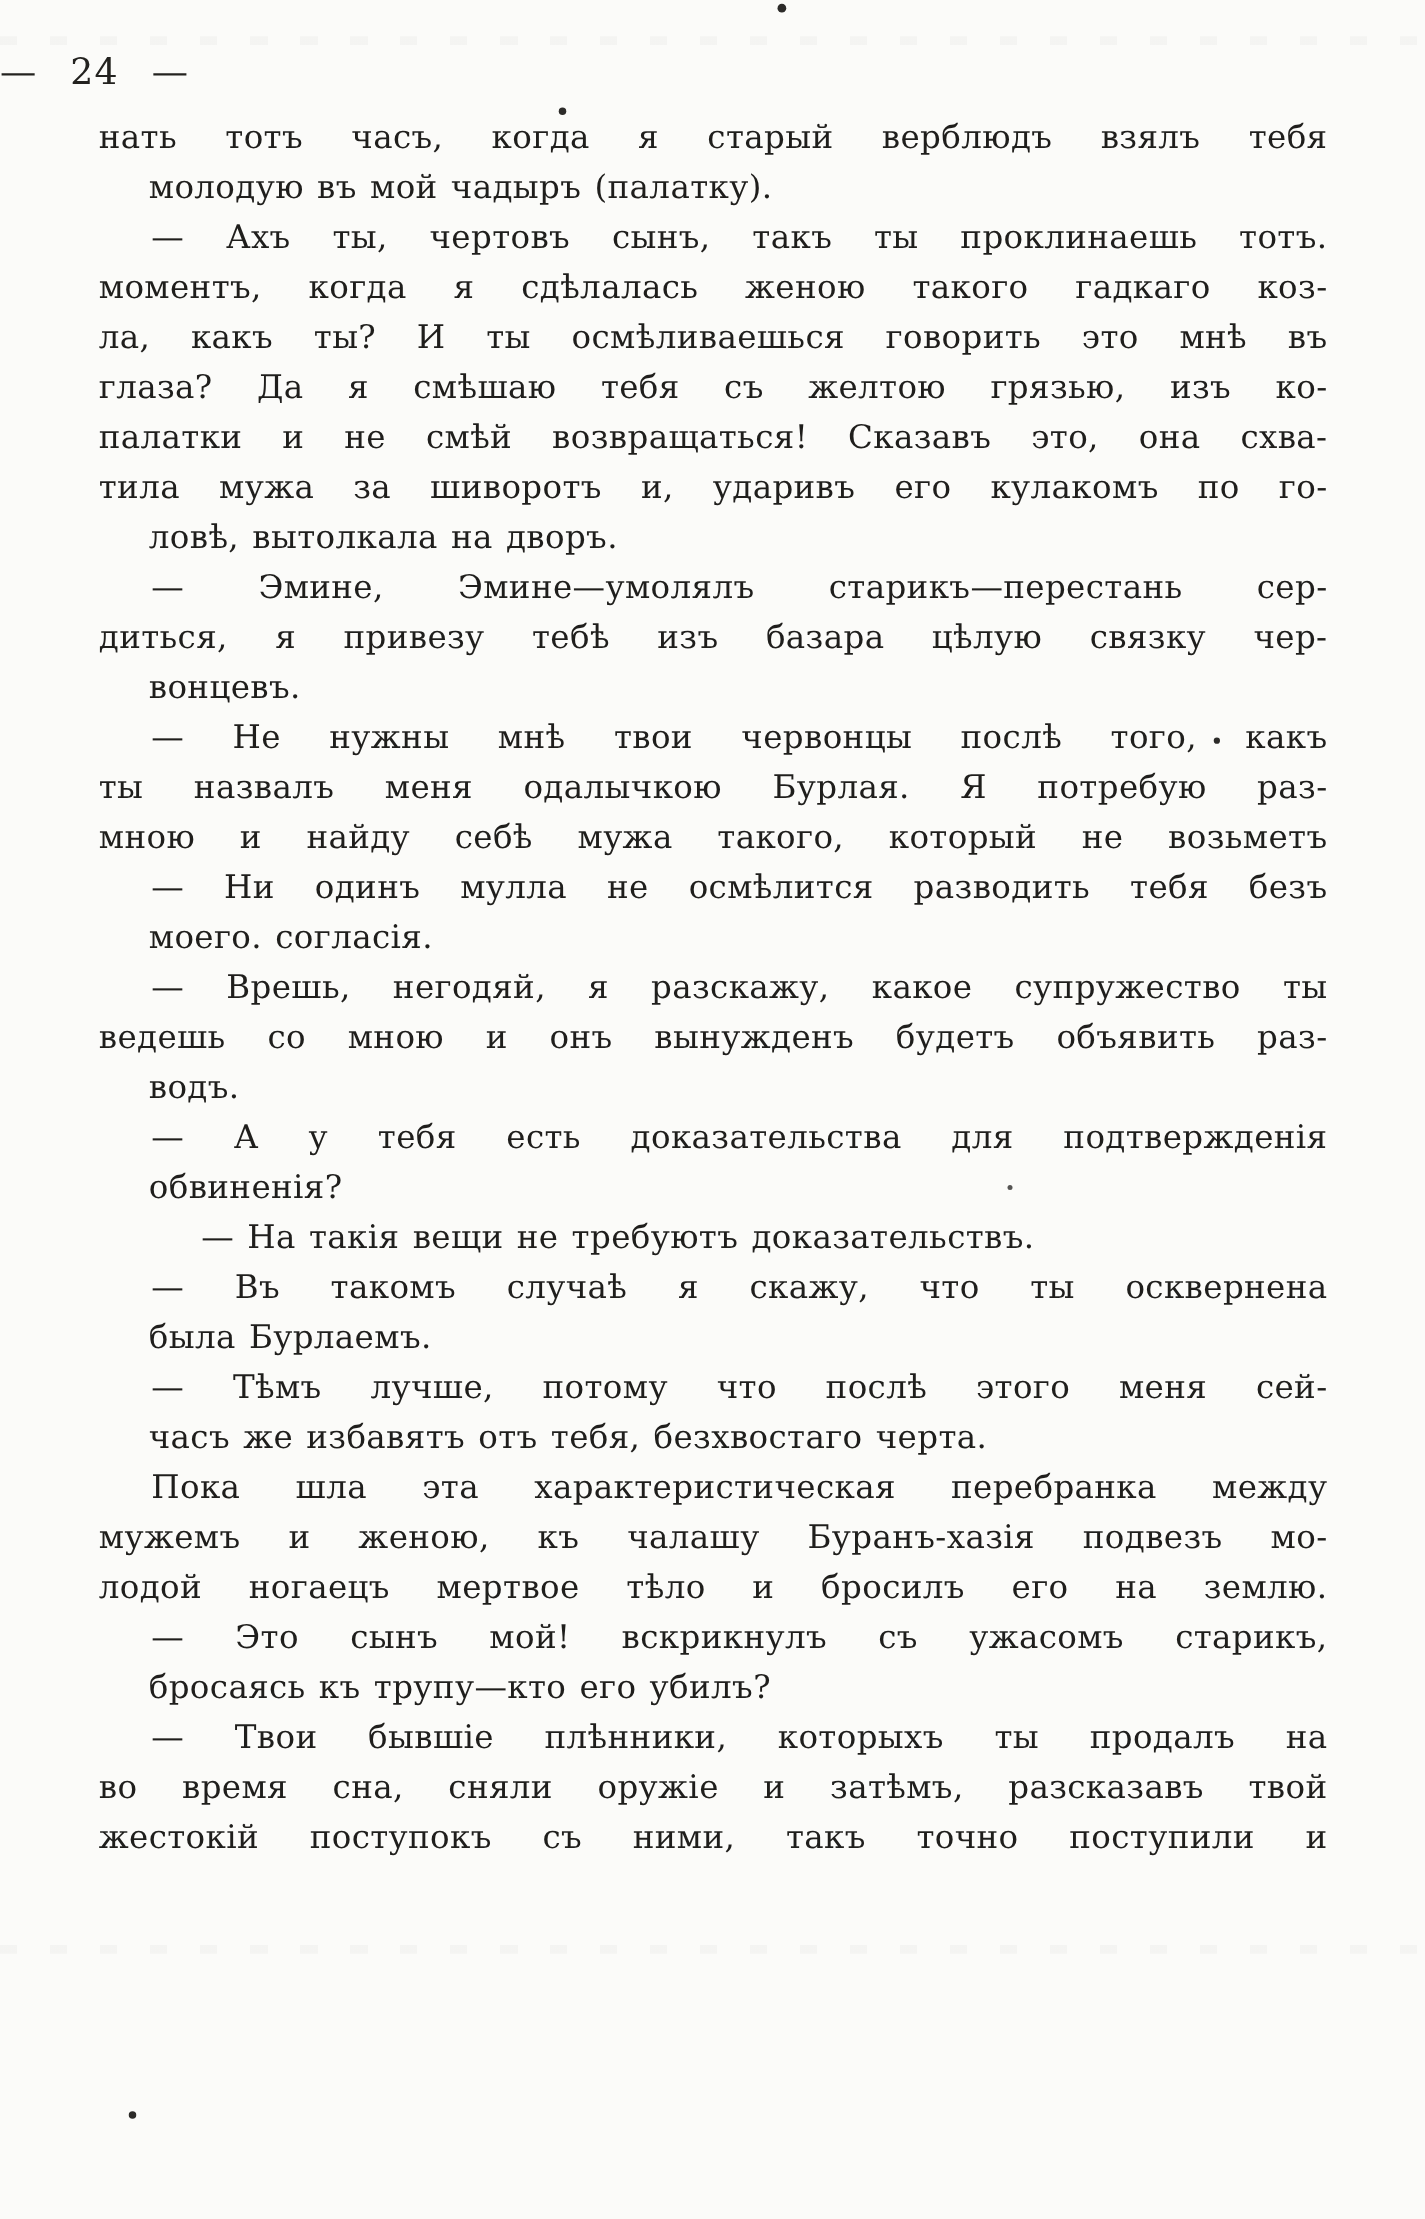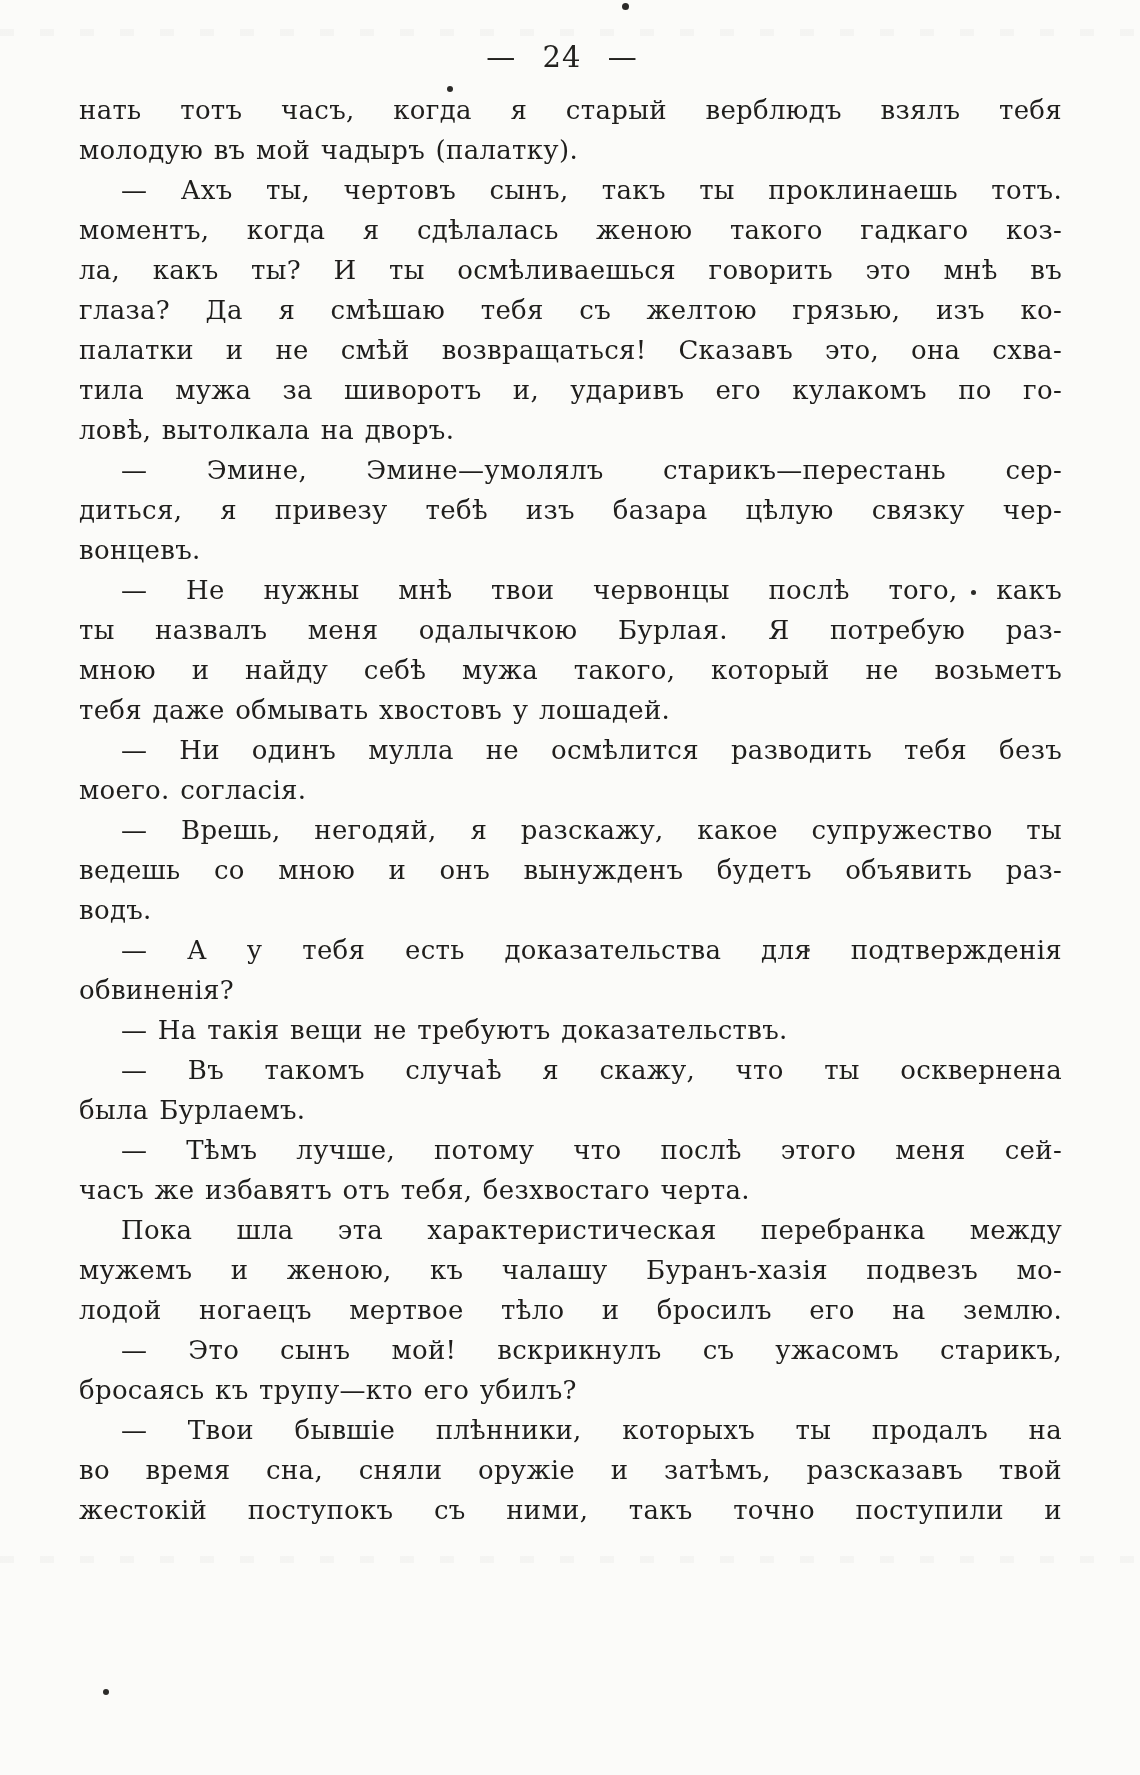--- a/index.html
+++ b/index.html
@@ -9,40 +9,40 @@
     position: relative;
     overflow: hidden;
     font-family: "DejaVu Serif", "Liberation Serif", serif;
     color: #1f1e1c;
   }
   .scan-page { position: absolute; inset: 0; }
   .page-header {
     position: absolute;
     top: 40px; left: 0;
     width: 1124px;
-    text-align: center;
+    text-align: left;
     font-size: 29px;
     letter-spacing: 1px;
     word-spacing: 16px;
     color: #23221f;
   }
   .text-block {
     position: absolute;
     top: 90px; left: 79px;
     width: 983px;
     font-size: 26px;
     line-height: 40px;
     letter-spacing: 0.3px;
     word-spacing: 2px;
   }
   .line {
     text-align: justify;
     text-align-last: justify;
   }
-  .line.short { text-align-last: left; }
+  .line.short { text-align-last: left; margin-left: 40px; }
   .line.indent { padding-left: 42px; }
   .speck {
     position: absolute;
     background: #2c2b29;
     border-radius: 50%;
   }
   .noise-band {
     position: absolute;
     left: 0; width: 1140px; height: 7px;
     background: repeating-linear-gradient(90deg, #9a9a96 0 14px, transparent 14px 40px);
@@ -68,21 +68,20 @@
       <div class="line">глаза? Да я смѣшаю тебя съ желтою грязью, изъ ко-</div>
       <div class="line">палатки и не смѣй возвращаться! Сказавъ это, она схва-</div>
       <div class="line">тила мужа за шиворотъ и, ударивъ его кулакомъ по го-</div>
       <div class="line short">ловѣ, вытолкала на дворъ.</div>
       <div class="line indent">— Эмине, Эмине—умолялъ старикъ—перестань сер-</div>
       <div class="line">диться, я привезу тебѣ изъ базара цѣлую связку чер-</div>
       <div class="line short">вонцевъ.</div>
       <div class="line indent">— Не нужны мнѣ твои червонцы послѣ того, какъ</div>
       <div class="line">ты назвалъ меня одалычкою Бурлая. Я потребую раз-</div>
       <div class="line">мною и найду себѣ мужа такого, который не возьметъ</div>
-      <div class="line short">тебя даже обмывать хвостовъ у лошадей.</div>
       <div class="line indent">— Ни одинъ мулла не осмѣлится разводить тебя безъ</div>
       <div class="line short">моего. согласія.</div>
       <div class="line indent">— Врешь, негодяй, я разскажу, какое супружество ты</div>
       <div class="line">ведешь со мною и онъ вынужденъ будетъ объявить раз-</div>
       <div class="line short">водъ.</div>
       <div class="line indent">— А у тебя есть доказательства для подтвержденія</div>
       <div class="line short">обвиненія?</div>
       <div class="line indent short">— На такія вещи не требуютъ доказательствъ.</div>
       <div class="line indent">— Въ такомъ случаѣ я скажу, что ты осквернена</div>
       <div class="line short">была Бурлаемъ.</div>

